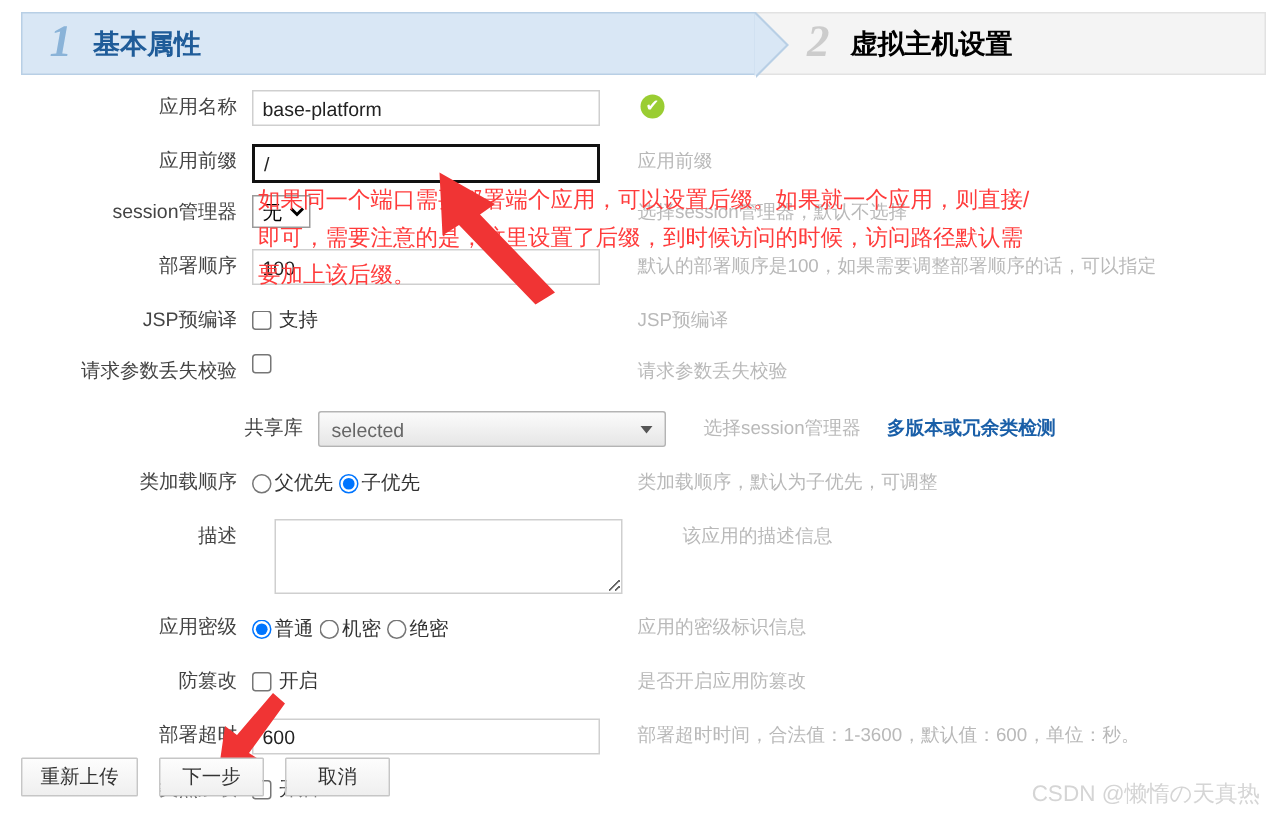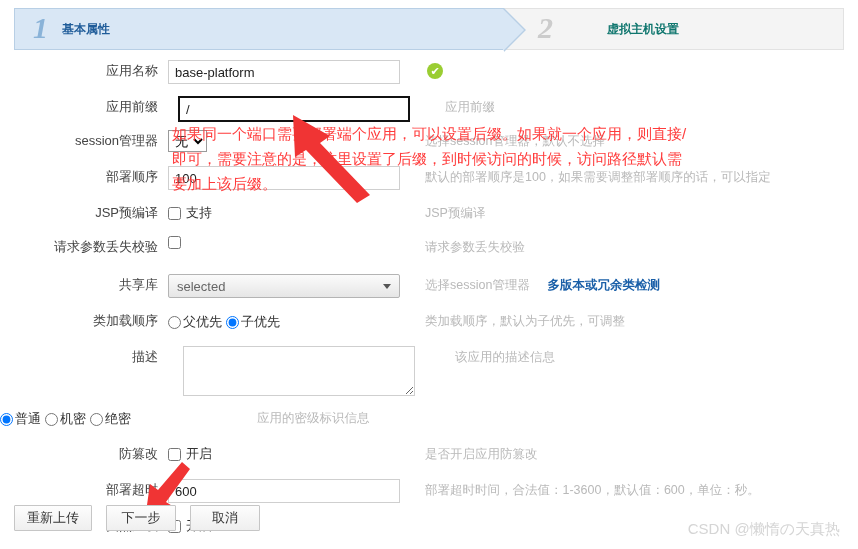--- a/index.html
+++ b/index.html
@@ -74,25 +74,25 @@
     font-weight: bold;
     font-style: italic;
     font-family: "Liberation Serif", "DejaVu Serif", serif;
     margin: 0 14px 0 18px;
     line-height: 1;
     padding-bottom: 3px;
   }
   .step-1 .step-num { color: #8ab3d8; }
   .step-2 .step-num { color: #cccccc; margin-left: 0; }
   .step-label {
-    font-size: 12px;
+    font-size: 18px;
     font-weight: bold;
   }
   .step-1 .step-label { color: #1f5c99; }
-  .step-2 .step-label { color: #0f766e; margin-left: 40px; }
+  .step-2 .step-label { color: #000000; }
 
   
   .form {
     position: absolute;
     left: 0;
     top: 60px;
     width: 858px;
   }
   .row {
     display: flex;
@@ -292,21 +292,21 @@
 <div class="form">
 
   <div class="row" style="margin-bottom:6px;">
     <div class="lbl">应用名称</div>
     <div class="field">
       <input class="txt" type="text" value="base-platform" style="">
     </div>
     <div class="ok-badge">✔</div>
   </div>
 
-  <div class="row" style="margin-bottom:4px;gap:10px;">
+  <div class="row" style="margin-bottom:4px;">
     <div class="lbl">应用前缀</div>
     <div class="field">
       <input class="txt focused" type="text" value="/" style="">
     </div>
     <div class="hint">应用前缀</div>
   </div>
 
   <div class="row" style="margin-bottom:6px;">
     <div class="lbl">session管理器</div>
     <div class="field">
@@ -340,21 +340,21 @@
     <div class="lbl">请求参数丢失校验</div>
     <div class="field">
       <label class="chk-wrap">
         <input type="checkbox" style="">
         <span></span>
       </label>
     </div>
     <div class="hint">请求参数丢失校验</div>
   </div>
 
-  <div class="row" style="margin-bottom:6px;">
+  <div class="row" style="margin-bottom:6px;padding-left:44px;">
     <div class="lbl">共享库</div>
     <div class="field">
       <div class="sel-shared">
         <span>selected</span>
         <span class="caret"></span>
       </div>
     </div>
     <div class="hint">
       <span>选择session管理器</span>
       <a class="hint-link">多版本或冗余类检测</a>
@@ -380,20 +380,21 @@
 
   <div class="row" style="margin-bottom:8px;gap:15px;">
     <div class="lbl">描述</div>
     <div class="field">
       <textarea class="desc" style=""></textarea>
     </div>
     <div class="hint">该应用的描述信息</div>
   </div>
 
   <div class="row" style="margin-bottom:6px;">
+    <div class="lbl">应用密级</div>
     <div class="field">
       <div class="opt-group">
         <label class="opt">
           <input type="radio" name="sec" checked="" style="">
           <span>普通</span>
         </label>
         <label class="opt">
           <input type="radio" name="sec" style="">
           <span>机密</span>
         </label>

